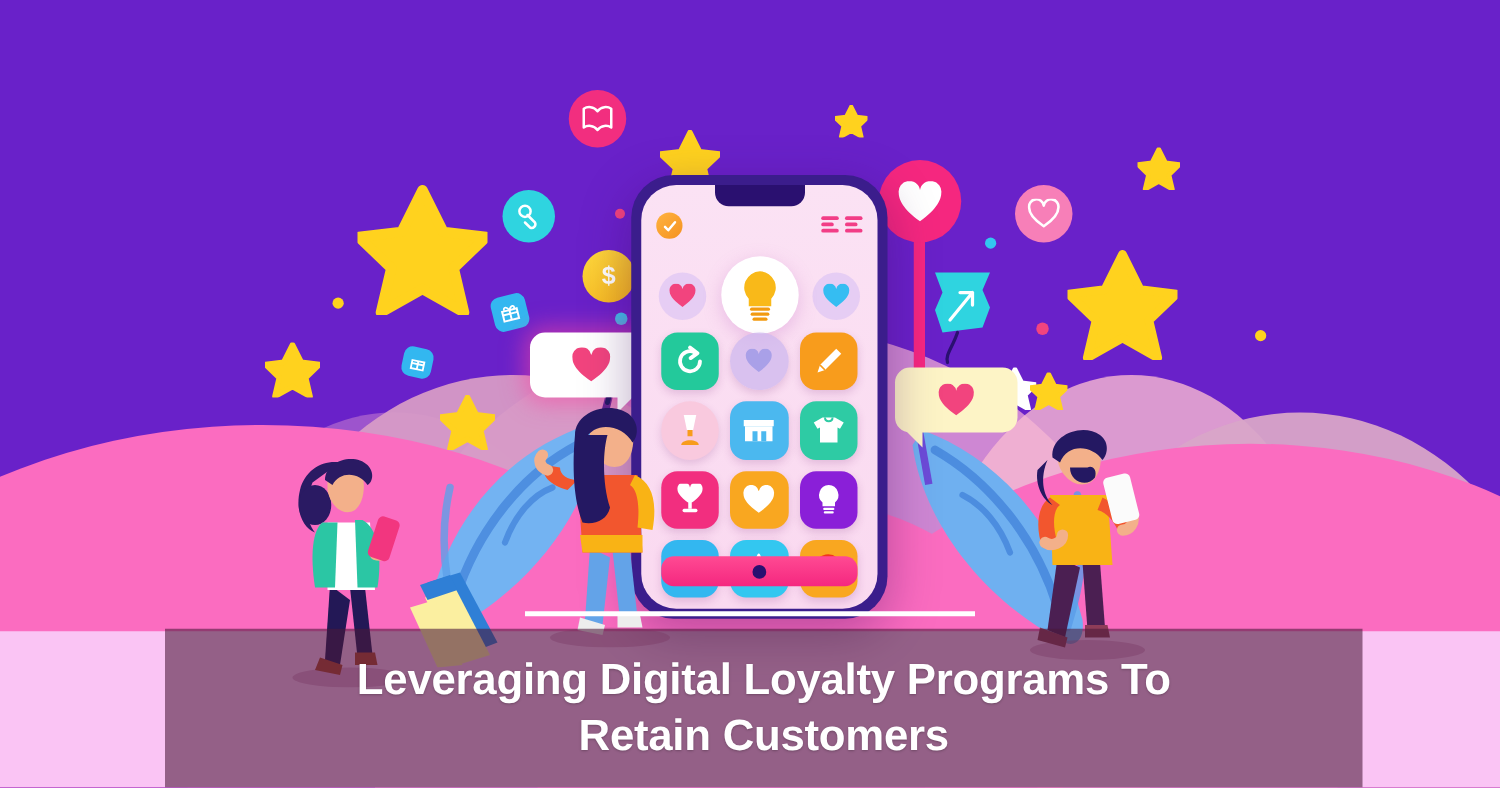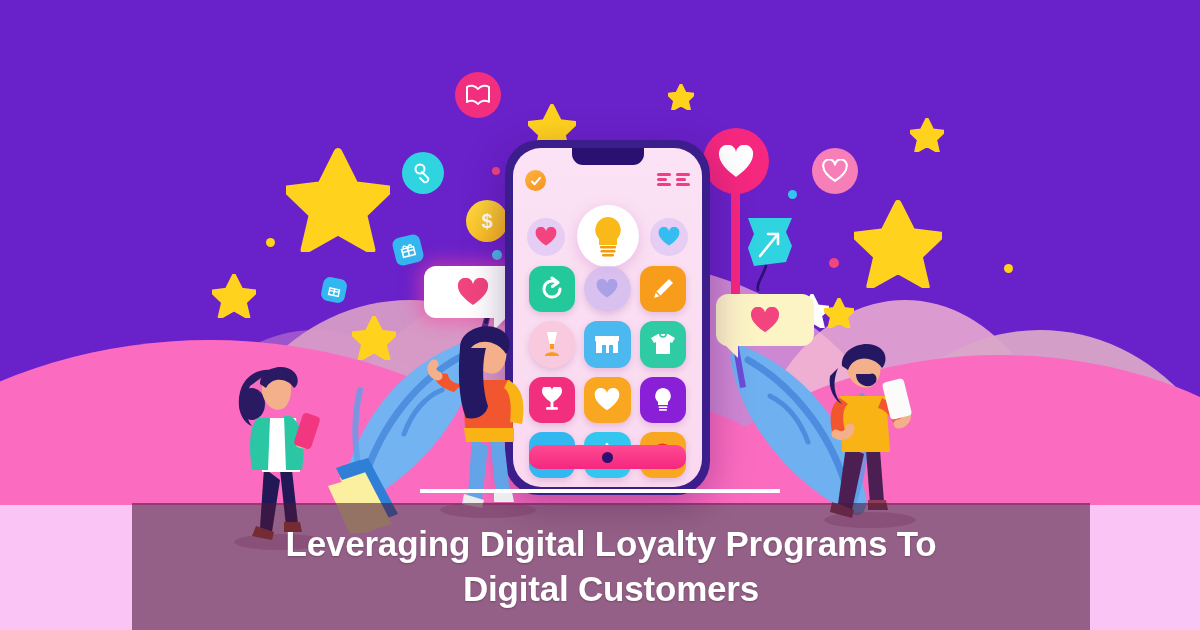--- a/index.html
+++ b/index.html
@@ -525,16 +525,16 @@
     <path d="M30 28 C28 10 54 0 68 10 C76 16 74 26 70 30 C62 18 42 16 36 32 Z" fill="#241862"></path>
     <path d="M26 30 C20 44 22 58 30 66 C22 62 16 50 18 38 Z" fill="#241862"></path>
 
     <rect x="74" y="42" width="22" height="38" rx="4" fill="#FBFBFB" transform="rotate(-14 85 61)"></rect>
   </svg>
 
   <div class="white-rule"></div>
 
   <div class="title-overlay">
     <div class="title-text">Leveraging Digital Loyalty Programs To</div>
-    <div class="title-text">Digital Customers</div>
+    <div class="title-text">Retain Customers</div>
   </div>
 
 </div>
 
 </body></html>

